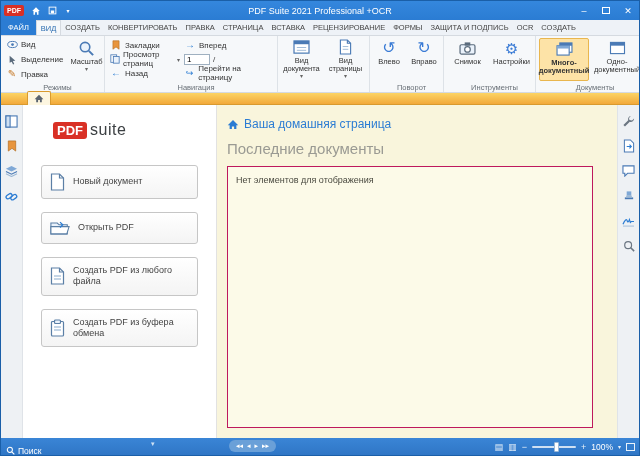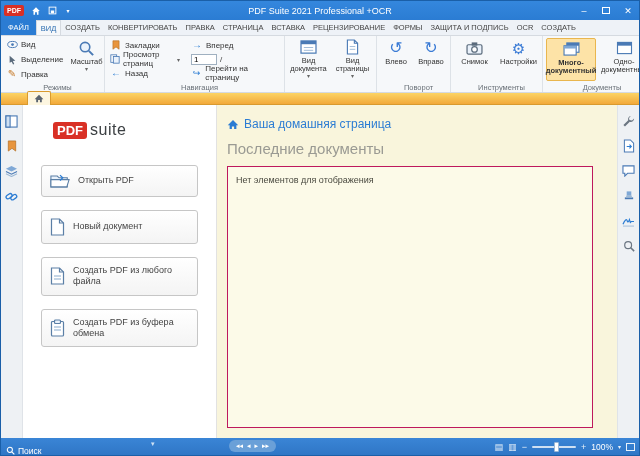--- a/index.html
+++ b/index.html
@@ -24,21 +24,21 @@
   .mtab.active{background:#f6f8fa;color:#2b6cb0;border:1px solid #d5dae0;border-bottom:none;}
   
   .ribbon{height:57px;background:#f6f8fa;border-bottom:1px solid #d5dae0;display:flex;}
   .rgroup{position:relative;border-right:1px solid #dde2e7;padding:2px 3px 11px 3px;display:flex;gap:3px;}
   .rgroup-label{position:absolute;bottom:0;left:0;right:0;text-align:center;font-size:7.5px;color:#697077;margin-left:10px;}
   .rcol{display:flex;flex-direction:column;justify-content:flex-start;gap:1px;}
   .ritem{display:flex;align-items:center;gap:3px;height:14px;font-size:8px;color:#333;padding:0 2px;border-radius:2px;}
   .rbig{display:flex;flex-direction:column;align-items:center;justify-content:flex-start;font-size:7.5px;color:#333;text-align:center;line-height:1.1;padding:1px 2px;border-radius:2px;}
   .rbig .lbl{margin-top:1px;}
   .arrow{font-size:6px;color:#666;}
-  .navgrid{display:grid;grid-template-columns:74px 92px;grid-auto-rows:14px;align-items:center;column-gap:7px;}
+  .navgrid{display:grid;grid-template-columns:74px 92px;grid-auto-rows:14px;align-items:center;column-gap:0;}
   .pageinput{width:26px;height:11px;border:1px solid #9fb0c0;background:#fff;font-size:8px;padding:0 2px;font-family:"Liberation Sans",sans-serif;}
   .hl{background:#fde3a7;border:1px solid #e9b64e;font-weight:bold;}
   .icon12{width:12px;height:12px;display:inline-flex;align-items:center;justify-content:center;}
   .icon18{width:20px;height:18px;display:inline-flex;align-items:center;justify-content:center;}
   .uni{line-height:1;}
   
   .homestrip{height:12px;background:linear-gradient(#fcd464,#f2a93b);position:relative;border-bottom:1px solid #d99a2e;}
   .hometab{position:absolute;left:26px;top:-2px;width:24px;height:14px;background:#fdf6e0;border:1px solid #d99a2e;border-bottom:none;border-radius:2px 2px 0 0;display:flex;align-items:center;justify-content:center;}
   
   .content{display:flex;height:333px;}
@@ -313,36 +313,36 @@
     </div>
 
     <div class="whitepanel">
       <div class="logo">
         <span class="logo-pdf">PDF</span>
         <span class="logo-suite">suite</span>
       </div>
       <div class="homebtns">
         <div class="homebtn">
           <span>
+            <svg width="15" height="18" viewBox="0 0 15 18">
+                <path d="M1.5 1 H9.5 L13.5 5 V17 H1.5 Z" fill="#fff" stroke="#5b7fa6" stroke-width="1.2"></path>
+                <path d="M9.5 1 V5 H13.5" fill="none" stroke="#5b7fa6" stroke-width="1.2"></path>
+              </svg>
+          </span>
+          <span class="txt">Новый документ</span>
+        </div>
+        <div class="homebtn">
+          <span>
             <svg width="20" height="16" viewBox="0 0 22 17">
                 <path d="M1 3 H8 L10 5 H19 V15 H1 Z" fill="#eaf2fb" stroke="#5b7fa6" stroke-width="1.2"></path>
                 <path d="M1 7 H21 L18.5 15 H1 Z" fill="#fff" stroke="#5b7fa6" stroke-width="1.2"></path>
                 <path d="M11 2 L14 5 L11 8" fill="none" stroke="#2b7cd3" stroke-width="1.4"></path>
               </svg>
           </span>
           <span class="txt">Открыть PDF</span>
-        </div>
-        <div class="homebtn">
-          <span>
-            <svg width="15" height="18" viewBox="0 0 15 18">
-                <path d="M1.5 1 H9.5 L13.5 5 V17 H1.5 Z" fill="#fff" stroke="#5b7fa6" stroke-width="1.2"></path>
-                <path d="M9.5 1 V5 H13.5" fill="none" stroke="#5b7fa6" stroke-width="1.2"></path>
-              </svg>
-          </span>
-          <span class="txt">Новый документ</span>
         </div>
         <div class="homebtn">
           <span>
             <svg width="15" height="18" viewBox="0 0 15 18">
                 <path d="M1.5 1 H9.5 L13.5 5 V17 H1.5 Z" fill="#fff" stroke="#5b7fa6" stroke-width="1.2"></path>
                 <path d="M9.5 1 V5 H13.5" fill="none" stroke="#5b7fa6" stroke-width="1.2"></path>
                 <line x1="4" y1="9" x2="11" y2="9" stroke="#9db9d6" stroke-width="1.2"></line>
                 <line x1="4" y1="12" x2="11" y2="12" stroke="#9db9d6" stroke-width="1.2"></line>
               </svg>
           </span>

